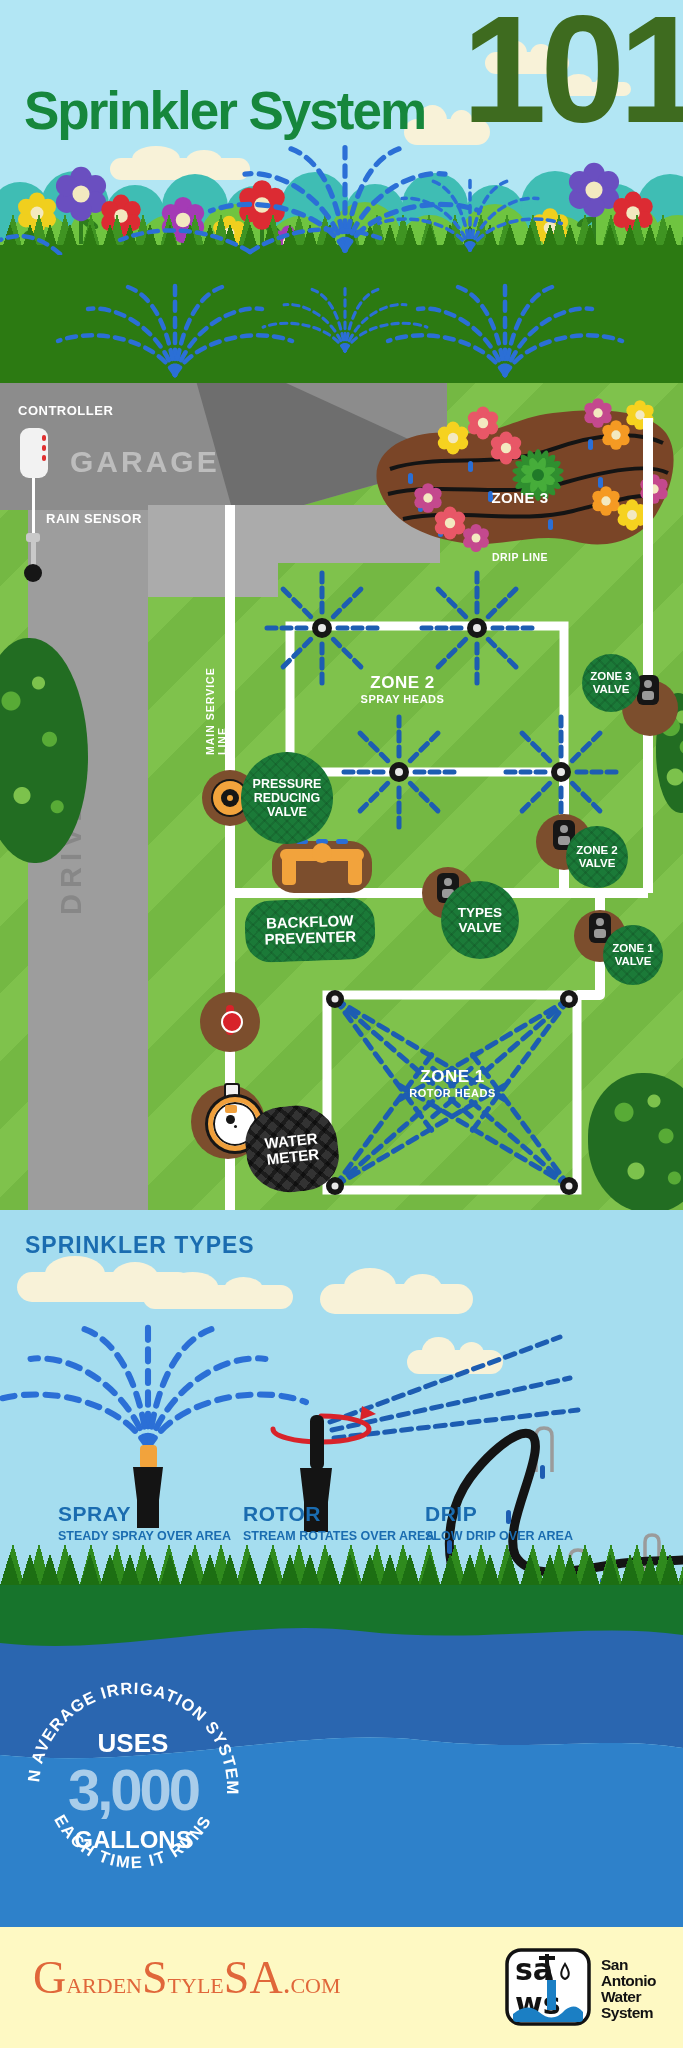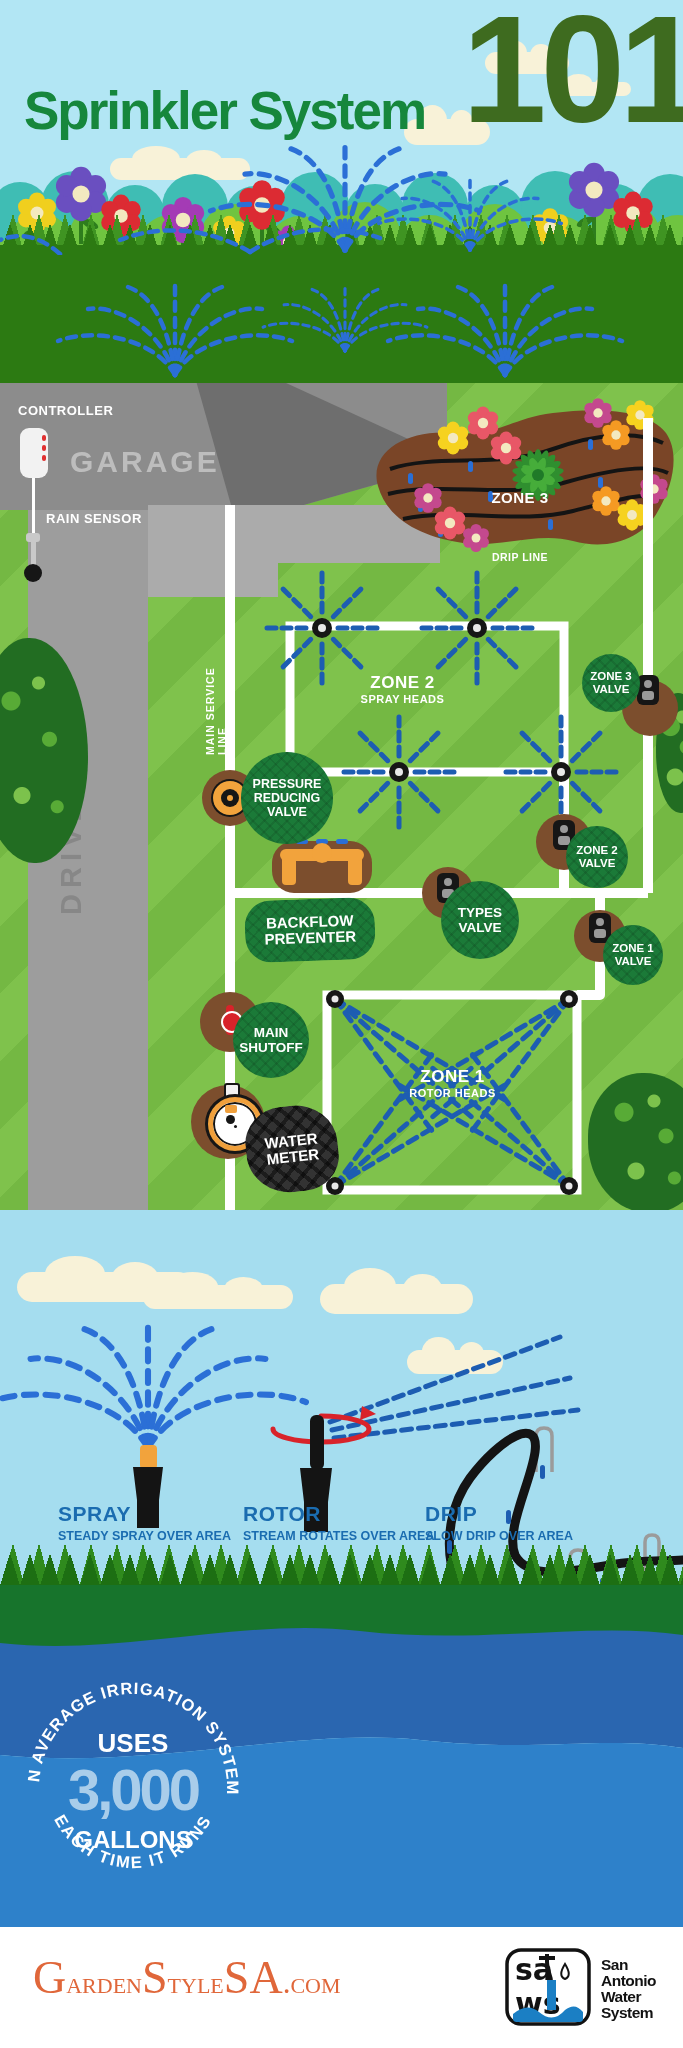--- a/index.html
+++ b/index.html
@@ -109,21 +109,21 @@
 
   
   .types{position:absolute;left:0;top:1210px;width:683px;height:375px;background:#a5ddef;}
   .types-heading{position:absolute;left:25px;top:22px;font-size:23px;font-weight:bold;color:#1a6cb0;
                  letter-spacing:1px;}
   .type-label{position:absolute;color:#1a6cb0;font-weight:bold;}
   .type-label .nm{font-size:21px;letter-spacing:.5px;}
   .type-label .ds{font-size:12.5px;margin-top:3px;}
 
   
-  .footer{position:absolute;left:0;top:1927px;width:683px;height:121px;background:#ffffff;}
+  .footer{position:absolute;left:0;top:1927px;width:683px;height:121px;background:#fef9c3;}
   .site{position:absolute;left:33px;top:24px;color:#e0673a;font-family:"Liberation Serif",serif;
         white-space:nowrap;}
   .site .big{font-size:46px;}
   .site .sm{font-size:31px;font-variant:small-caps;}
 </style>
 </head>
 <body>
 
 <div class="page">
 
@@ -460,36 +460,33 @@
       <span>VALVE</span>
     </div>
     <div class="bubble" style="left:603px;top:542px;width:60px;height:60px;font-size:11.5px;">
       <span>ZONE 1</span>
       <span>VALVE</span>
     </div>
     <div class="blob-label" style="left:245px;top:516px;width:130px;height:62px;font-size:15px;transform:rotate(-2deg);">
       <span>BACKFLOW</span>
       <span>PREVENTER</span>
     </div>
-    <div class="bubble" style="left:233px;top:619px;width:76px;height:76px;font-size:13.5px;">
-      <span>MAIN</span>
-      <span>SHUTOFF</span>
-    </div>
     <div class="blob-label meter-blob" style="left:246px;top:723px;width:92px;height:86px;font-size:15px;">
       <span>WATER</span>
       <span>METER</span>
     </div>
   </div>
 
   <section class="types">
     <div class="cloud" style="left:17px;top:62px;width:176px;height:30px;"></div>
     <div class="cloud" style="left:143px;top:75px;width:150px;height:24px;"></div>
     <div class="cloud" style="left:320px;top:74px;width:153px;height:30px;"></div>
     <div class="cloud" style="left:407px;top:140px;width:96px;height:24px;"></div>
 
+    <div class="types-heading">SPRINKLER TYPES</div>
 
     <svg class="abs" style="left:0;top:0;" width="683" height="375">
 
       <g>
         <g transform="translate(148,238) scale(1.35)">
             <use href="#fnt"></use>
           </g>
         <rect x="140" y="235" width="17" height="24" rx="4" fill="#f2a33c"></rect>
         <path d="M133,257 L163,257 L159,290 L159,318 L137,318 L137,290 Z" fill="#141414"></path>
       </g>

